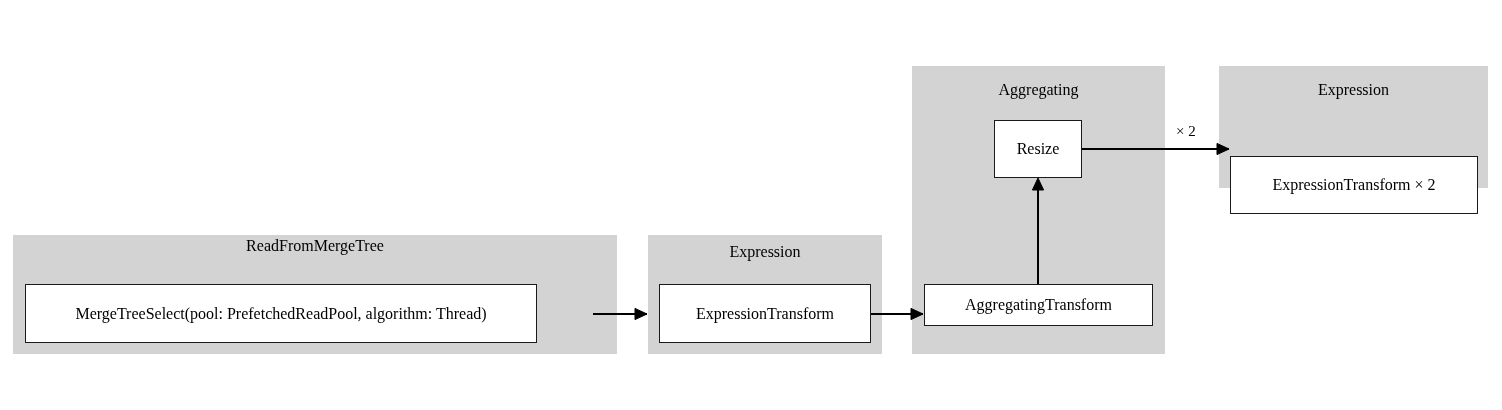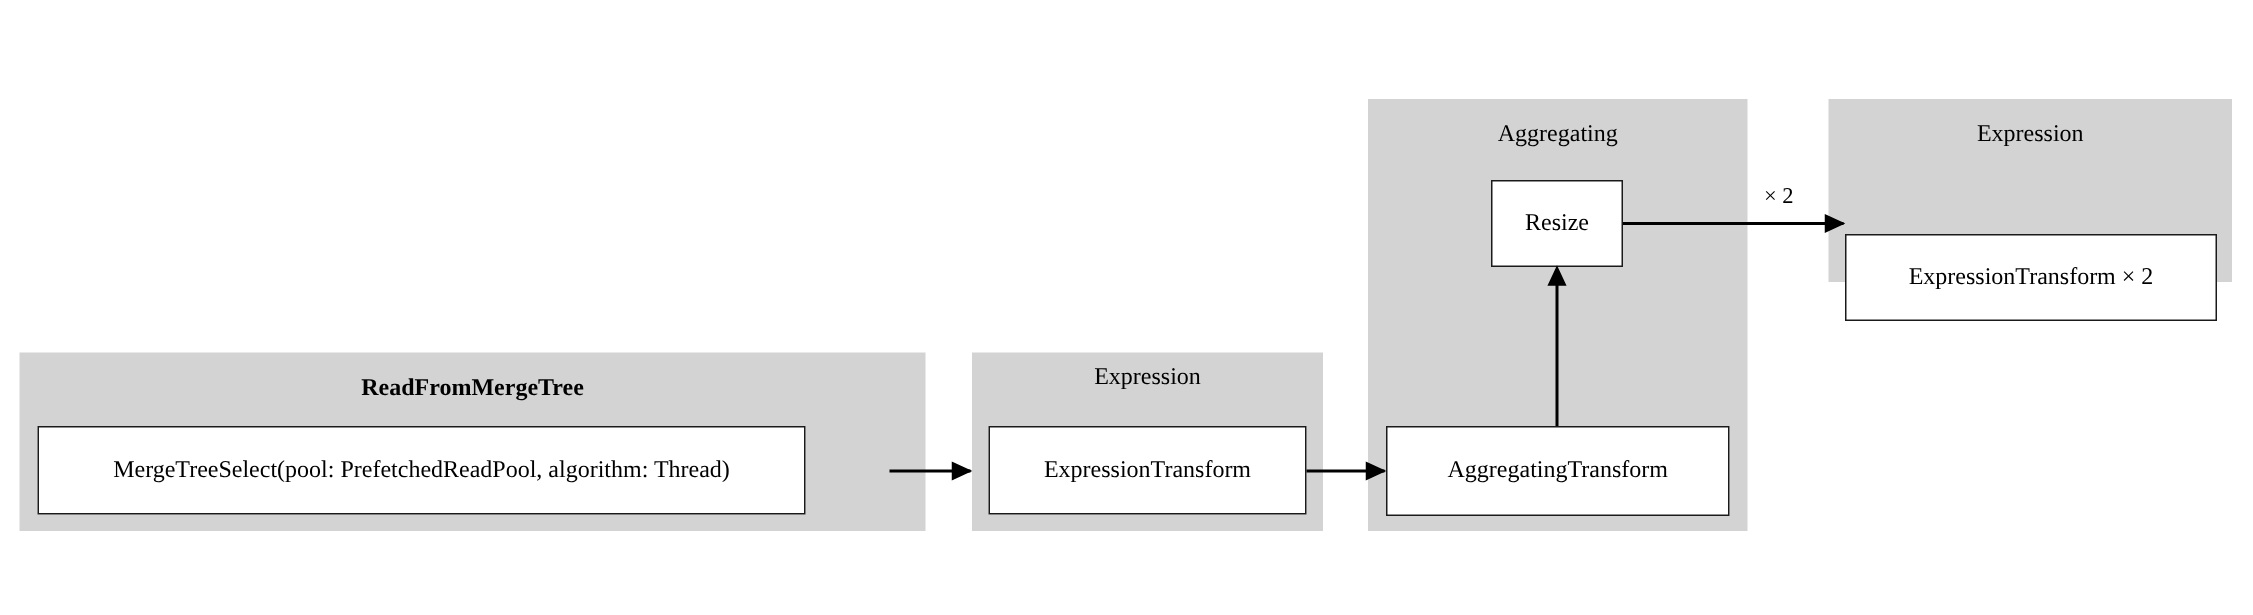--- a/index.html
+++ b/index.html
@@ -79,34 +79,34 @@
     white-space: nowrap;
     font-family: "Liberation Serif", "DejaVu Serif", serif;
   }
 </style>
 </head>
 <body>
 
 <div id="canvas">
 
   <div class="cluster" style="left:13px; top:235px; width:604px; height:119px;">
-    <div class="cluster-title" style="top:16px;font-weight:bold;">ReadFromMergeTree</div>
+    <div class="cluster-title" style="top:3px;">ReadFromMergeTree</div>
   </div>
   <div class="node" style="left:25px; top:284px; width:512px; height:59px;">MergeTreeSelect(pool: PrefetchedReadPool, algorithm: Thread)</div>
 
   <div class="cluster" style="left:648px; top:235px; width:234px; height:119px;">
     <div class="cluster-title" style="top:9px;">Expression</div>
   </div>
   <div class="node" style="left:659px; top:284px; width:212px; height:59px;text-align:center;">ExpressionTransform</div>
 
   <div class="cluster" style="left:912px; top:66px; width:253px; height:288px;">
     <div class="cluster-title" style="top:16px;">Aggregating</div>
   </div>
   <div class="node" style="left:994px; top:120px; width:88px; height:58px;text-align:center;">Resize</div>
-  <div class="node" style="left:924px; top:284px; width:229px; height:60px;">AggregatingTransform</div>
+  <div class="node" style="left:924px; top:284px; width:229px; height:42px;">AggregatingTransform</div>
 
   <div class="cluster" style="left:1219px; top:66px; width:269px; height:122px;">
     <div class="cluster-title" style="top:16px;">Expression</div>
   </div>
   <div class="node" style="left:1230px; top:120px; width:248px; height:58px;margin-top:36px;">ExpressionTransform × 2</div>
 
   <svg class="edge-svg" viewBox="0 0 1502 410">
 
     <g>
       <line class="edge-line" x1="593" y1="314" x2="647" y2="314"></line>

